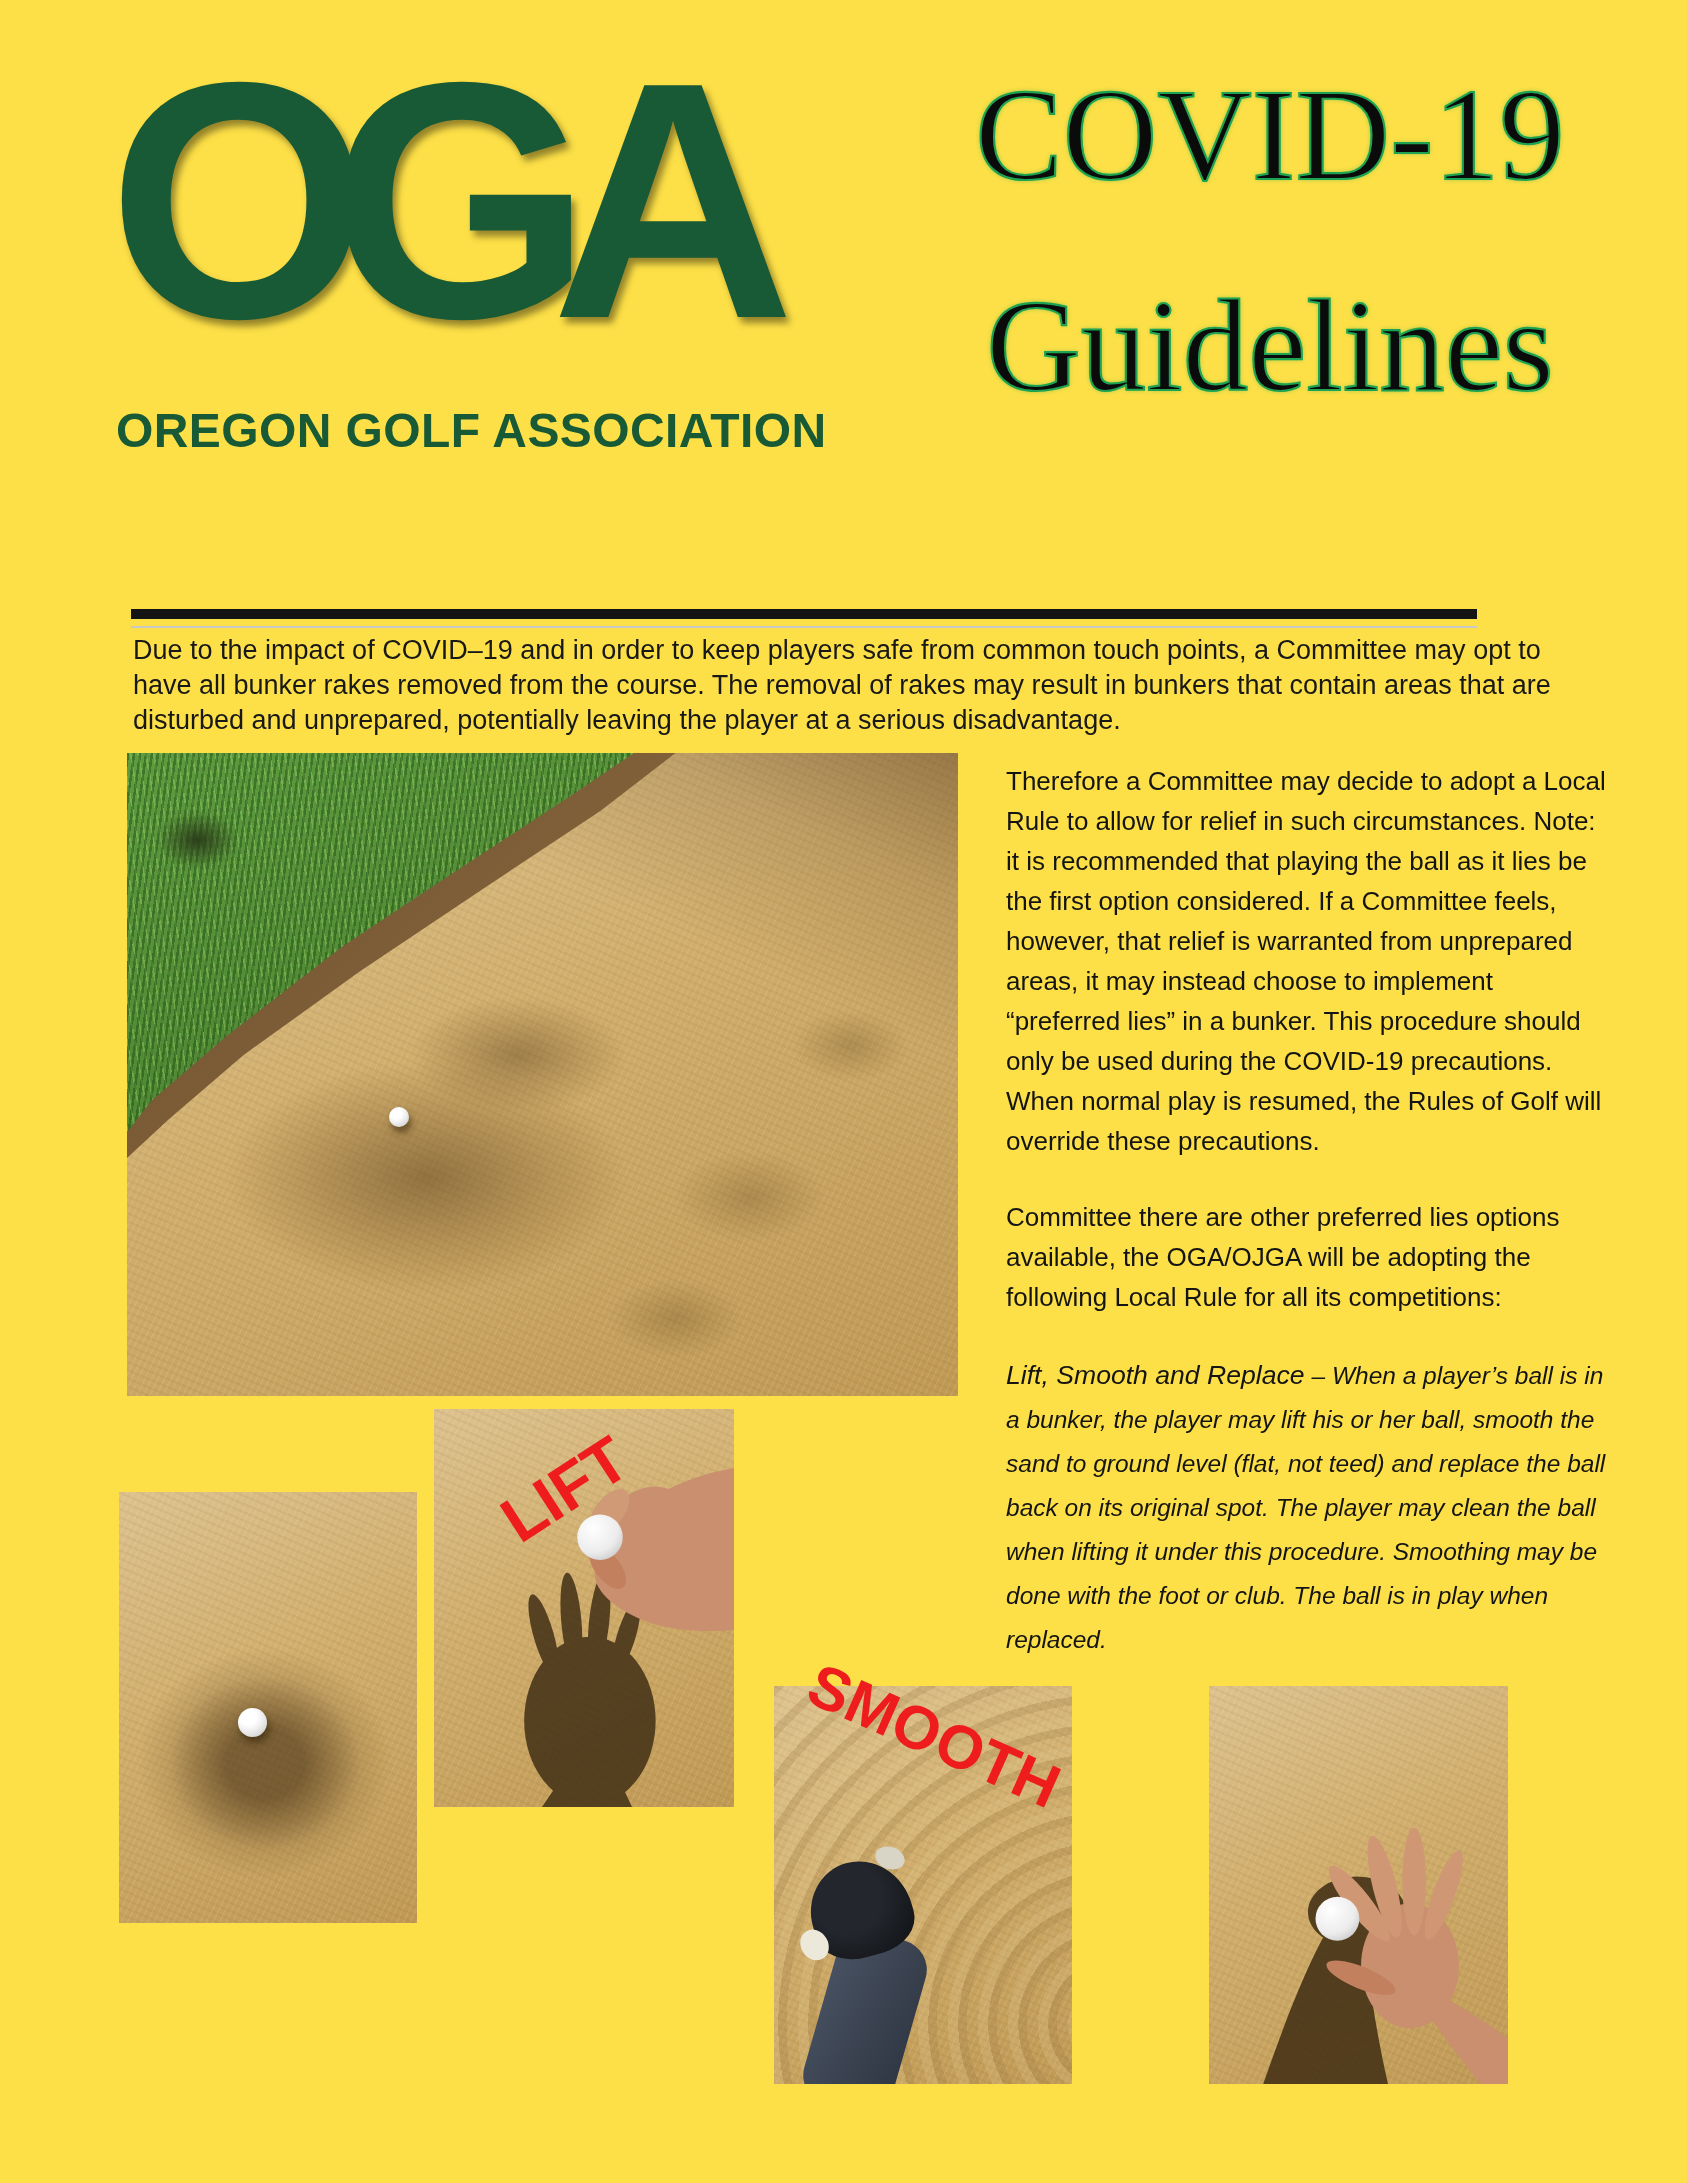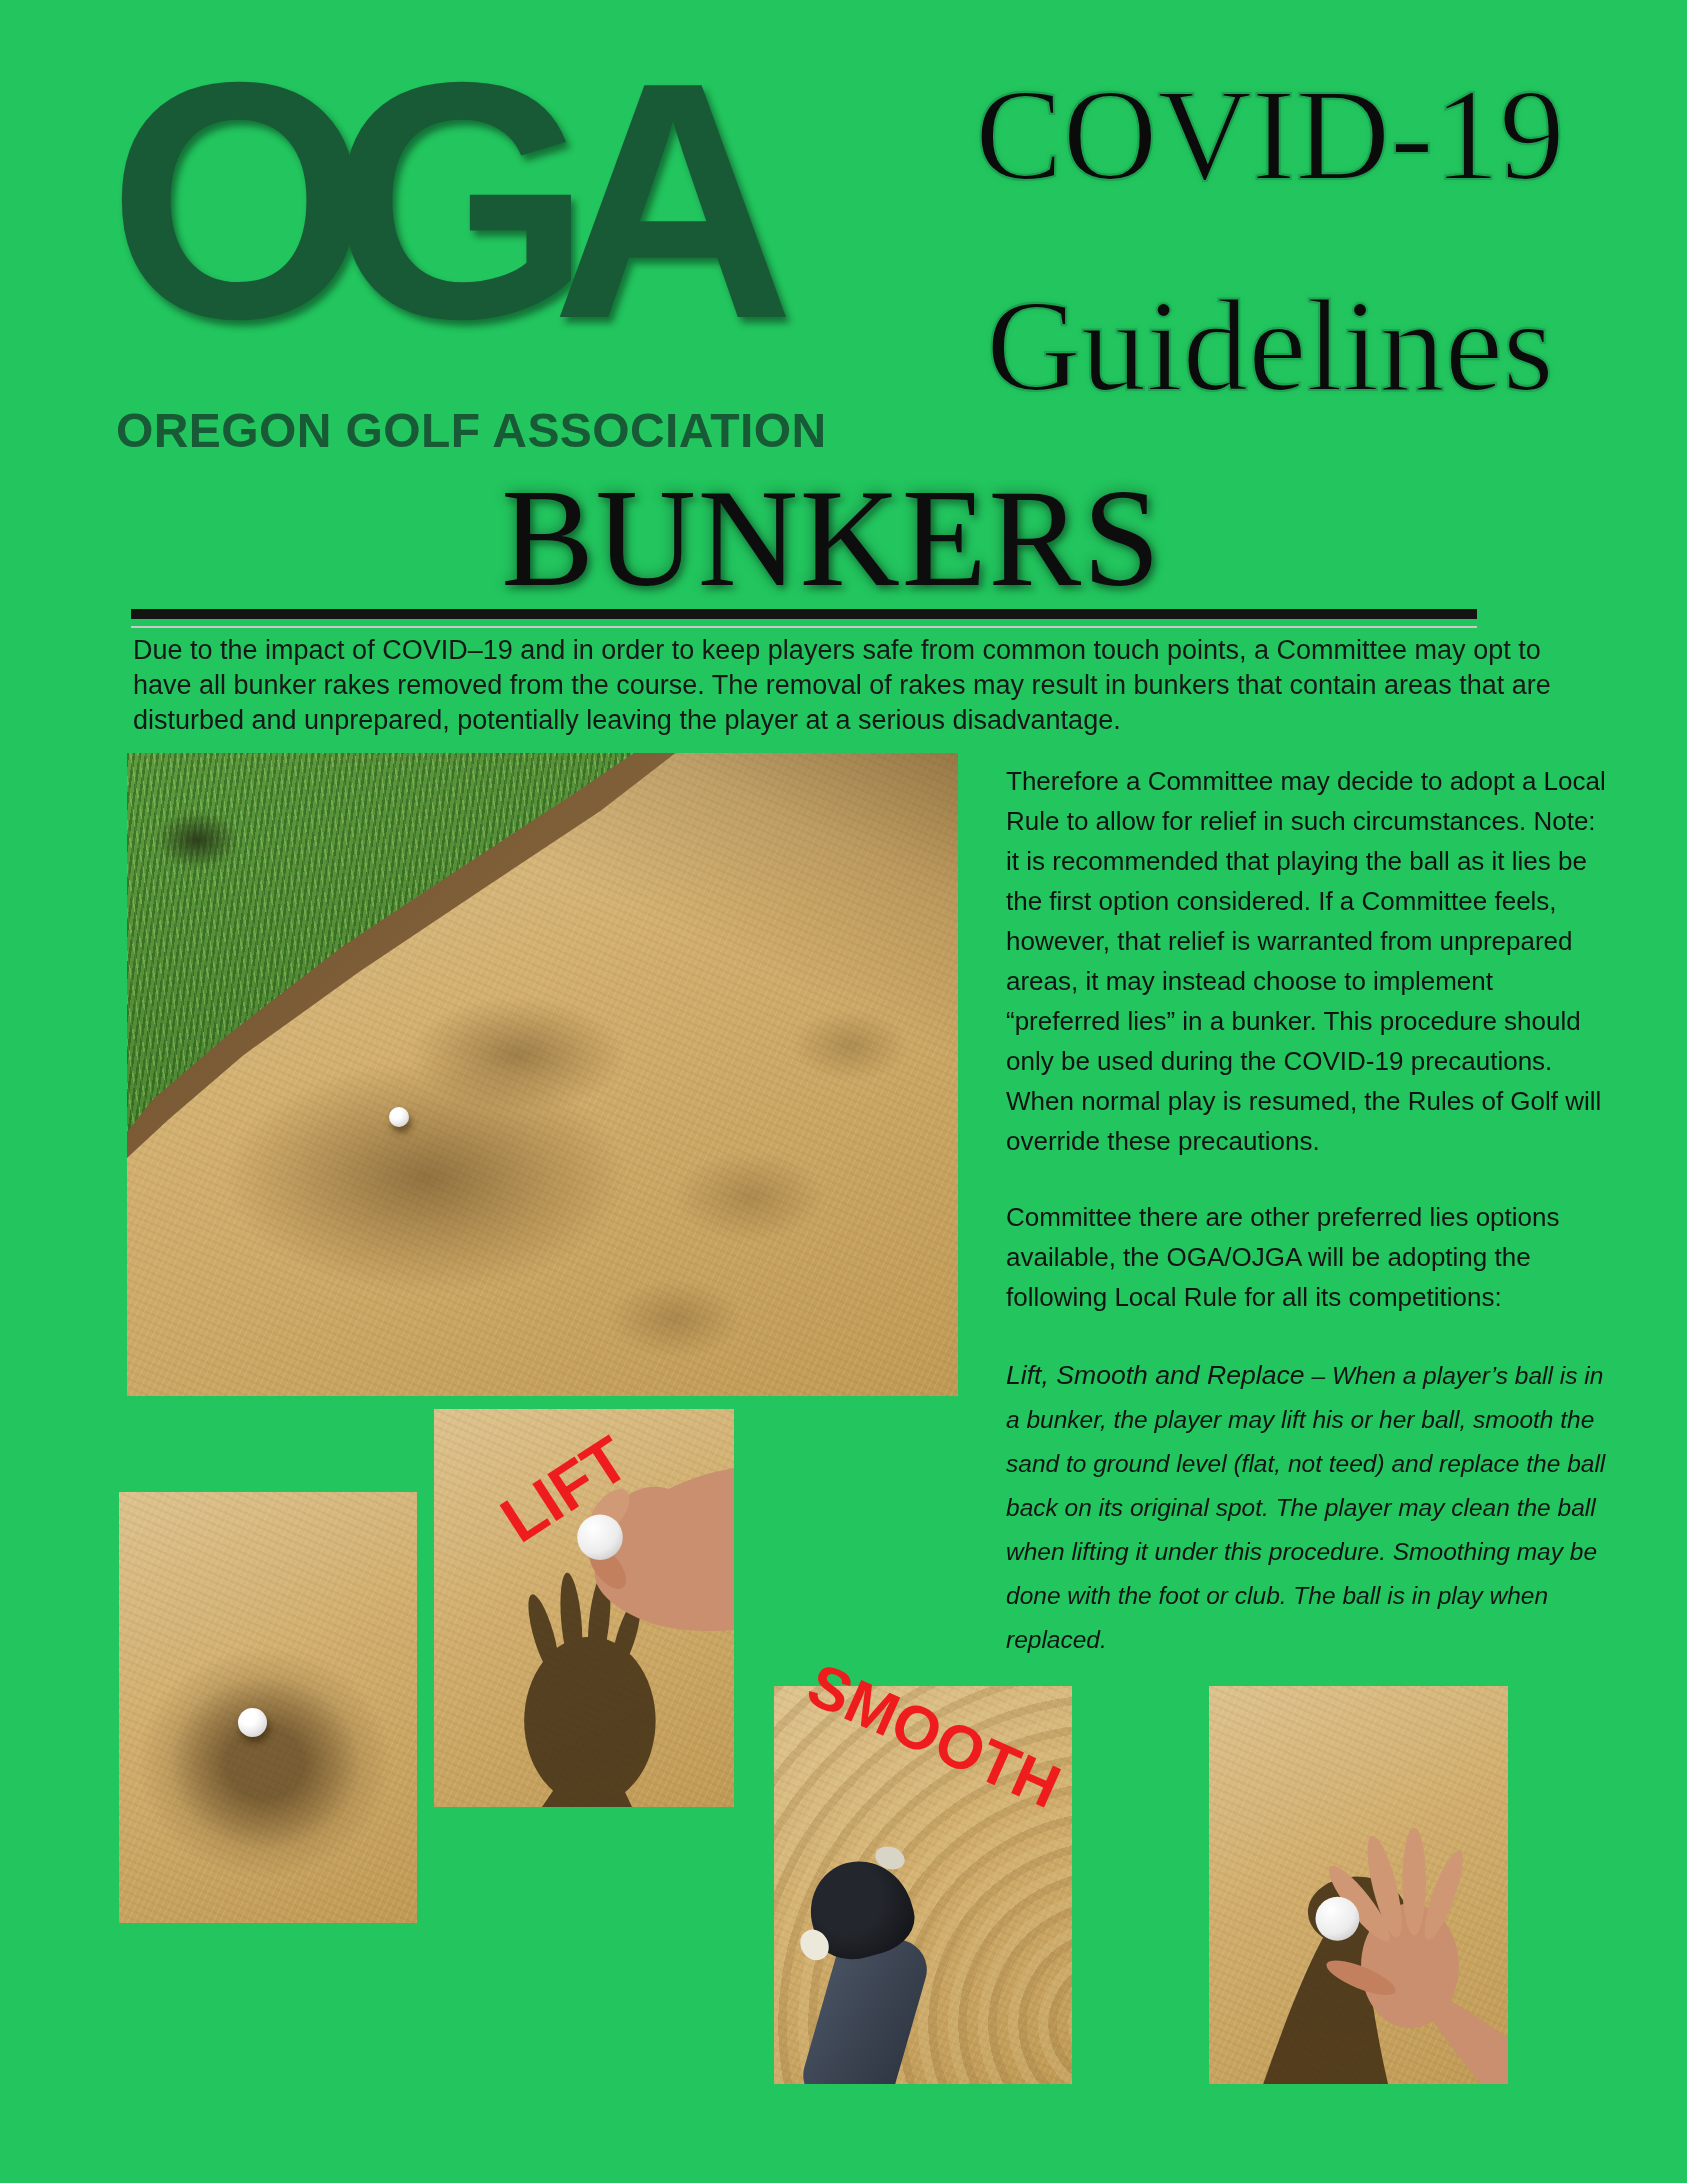--- a/index.html
+++ b/index.html
@@ -1,17 +1,17 @@
 <!DOCTYPE html>
 <html style="font-size:13.5px"><head>
 <meta charset="utf-8">
 <style>
   html,body{margin:0;padding:0;background:#ffffff;}
   #page{
-    position:relative;width:1687px;height:2183px;background:#22c55e;overflow:hidden;
+    position:relative;width:1687px;height:2183px;background:#fde047;overflow:hidden;
     font-family:"Liberation Sans",sans-serif;color:#151515;
   }
   
   .oga-acronym{
     position:absolute;left:108px;top:40px;
     font-family:"Liberation Sans",sans-serif;font-weight:700;
     font-size:337px;line-height:0.95;letter-spacing:-0.12em;
     color:#185a36;text-shadow:4.2px 5.9px 7.6px rgba(0,0,0,0.42);
     white-space:nowrap;
   }
@@ -108,21 +108,20 @@
 <div id="page">
 
   <div class="oga-acronym">OGA</div>
   <div class="oga-name">OREGON GOLF ASSOCIATION</div>
 
   <div class="masthead">
     <div class="line l1">COVID-19</div>
     <div class="line l2">Guidelines</div>
   </div>
 
-  <div class="page-title">BUNKERS</div>
   <div class="rule-thick"></div>
   <div class="rule-thin"></div>
 
   <div class="intro">Due to the impact of COVID–19 and in order to keep players safe from common touch points, a Committee may opt to have all bunker rakes removed from the course. The removal of rakes may result in bunkers that contain areas that are disturbed and unprepared, potentially leaving the player at a serious disadvantage.</div>
 
   <div class="photo" style="left:127px;top:753px;width:831px;height:643px;">
     <div class="sand"></div>
     <div class="lip-shade"></div>
     <div class="disturb" style="left:12%;top:48%;width:48%;height:36%;"></div>
     <div class="disturb" style="left:34%;top:38%;width:26%;height:18%;opacity:.8;"></div>

